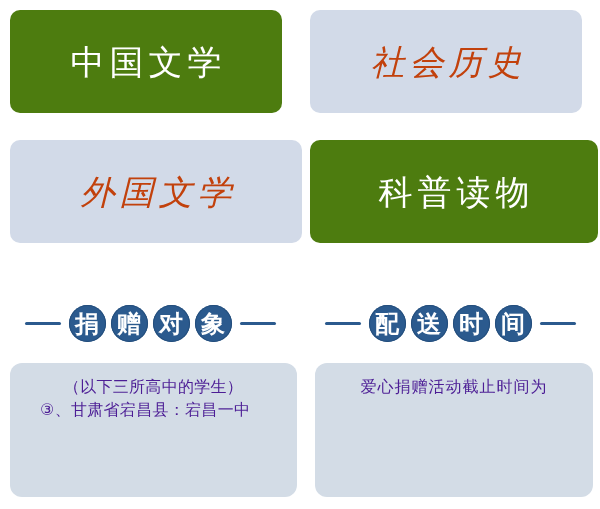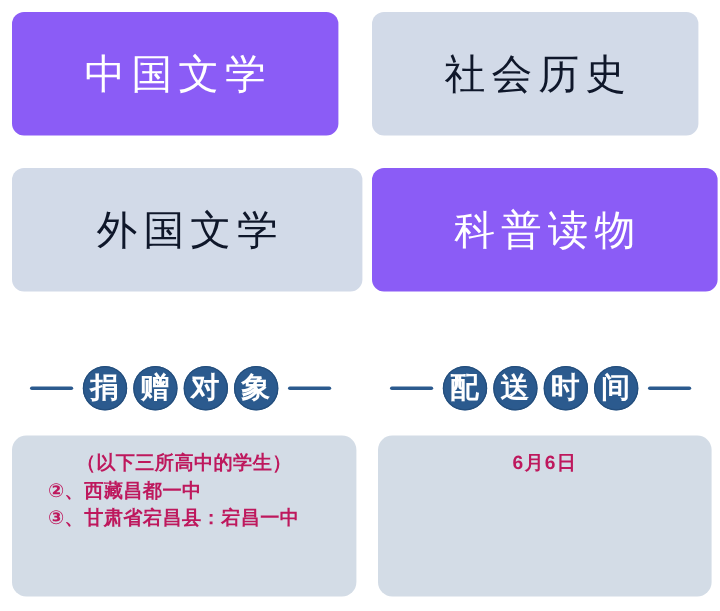--- a/index.html
+++ b/index.html
@@ -34,30 +34,31 @@
   }
   .card-label {
     font-size: 34px;
     letter-spacing: 5px;
     text-indent: 5px;
     line-height: 1;
     font-weight: 400;
     white-space: nowrap;
   }
   .card.filled {
-    background: #8b5cf6;
+    background: #4d7c0f;
   }
   .card.filled .card-label {
     color: #ffffff;
   }
   .card.outline {
     background: #d2dae8;
   }
   .card.outline .card-label {
-    color: #0f172a;
+    color: #c2410c;
+    font-style: italic;
   }
 
   #card-0 { left: 10px;  top: 10px;  width: 272px; height: 103px; }
   #card-1 { left: 310px; top: 10px;  width: 272px; height: 103px; }
   #card-2 { left: 10px;  top: 140px; width: 292px; height: 103px; }
   #card-3 { left: 310px; top: 140px; width: 288px; height: 103px; }
 
   
   .section-head {
     position: absolute;
@@ -105,25 +106,24 @@
     box-sizing: border-box;
   }
   #panel-left  { left: 10px;  width: 287px; }
   #panel-right { left: 315px; width: 278px; }
 
   .panel-inner {
     padding: 12px 8px 0 8px;
   }
   .panel-line {
     font-size: 16px;
-    color: #be185d;
+    color: #4c1d95;
     line-height: 23px;
     white-space: nowrap;
     letter-spacing: 0.3px;
-    font-weight: bold;
   }
   .panel-line.center { text-align: center; }
   .panel-line.indent { padding-left: 22px; }
 
   #panel-right .panel-line {
     text-align: center;
     letter-spacing: 1px;
   }
 </style>
 </head>
@@ -167,22 +167,21 @@
     <span class="head-char">送</span>
     <span class="head-char">时</span>
     <span class="head-char">间</span>
   </span>
   <span class="head-rule"></span>
 </div>
 
 <div class="panel" id="panel-left">
   <div class="panel-inner">
     <div class="panel-line center">（以下三所高中的学生）</div>
-    <div class="panel-line indent">②、西藏昌都一中</div>
     <div class="panel-line indent">③、甘肃省宕昌县：宕昌一中</div>
   </div>
 </div>
 
 <div class="panel" id="panel-right">
   <div class="panel-inner">
-    <div class="panel-line">6月6日</div>
+    <div class="panel-line">爱心捐赠活动截止时间为</div>
   </div>
 </div>
 
 </body></html>

